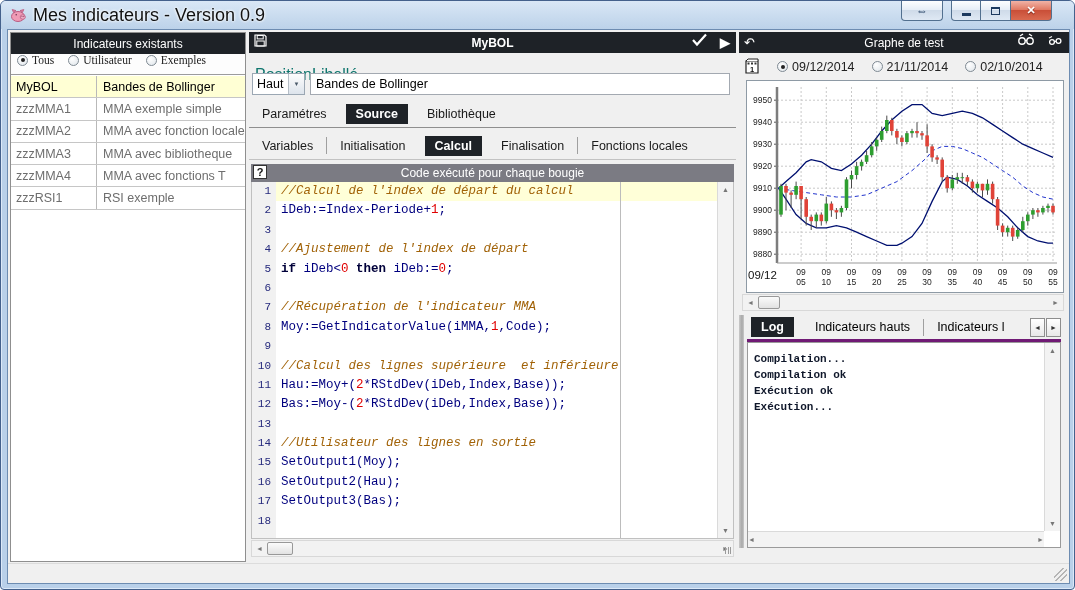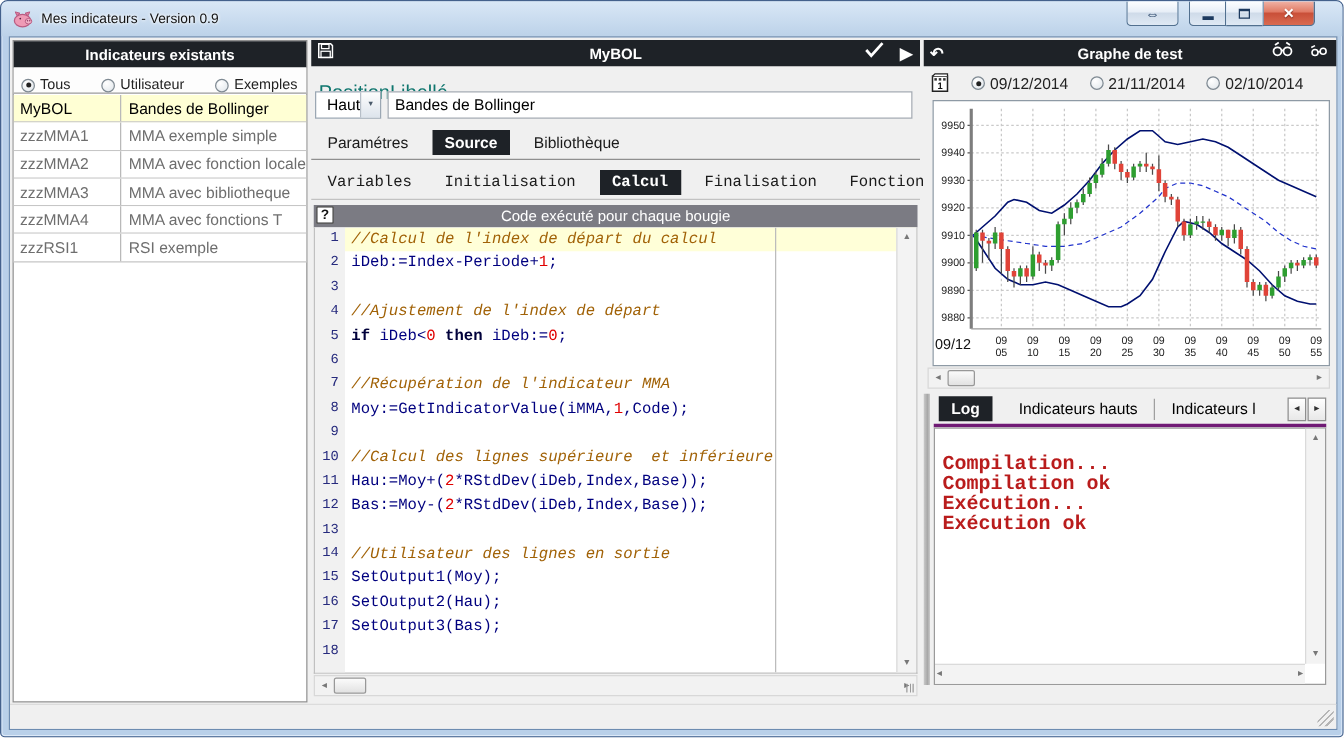--- a/index.html
+++ b/index.html
@@ -1,59 +1,59 @@
 <!DOCTYPE html>
 <html><head>
 <meta charset="utf-8">
 <style>
   html,body{margin:0;padding:0;background:#fff;font-family:"Liberation Sans",sans-serif;}
   *{box-sizing:border-box;}
   .window{position:relative;width:1075px;height:590px;background:#b9d0e9;border:1px solid #44618c;border-radius:6px 6px 4px 4px;overflow:hidden;box-shadow:inset 0 0 0 1px #dce9f8;}
   .titlebar{position:absolute;left:0;top:0;width:100%;height:28px;background:linear-gradient(#d9e7f6,#bcd2e9);display:flex;align-items:center;}
   .app-icon{margin:0 6px 0 9px;display:inline-flex;}
-  .title-text{font-size:11px;color:#111;text-shadow:0 0 3px #fff,0 0 3px #fff;}
+  .title-text{font-size:18px;color:#111;text-shadow:0 0 3px #fff,0 0 3px #fff;}
   .win-btns{position:absolute;right:22px;top:0;display:flex;align-items:flex-start;gap:8px;}
   .btn-group{display:flex;}
   .win-btn{height:20px;display:flex;align-items:center;justify-content:center;border:1px solid #52708f;border-top:none;background:linear-gradient(#fdfeff,#e7eef7 45%,#cfdbe9 50%,#dfe9f4);color:#1d3a5f;cursor:default;}
   .win-btn.swap{width:42px;border-radius:0 0 4px 4px;font-size:12px;font-weight:bold;}
   .win-btn.minb{width:30px;border-radius:0 0 0 4px;}
   .win-btn.maxb{width:29px;border-left:none;border-right:none;}
   .win-btn.closeb{width:42px;border-radius:0 0 4px 0;background:linear-gradient(#f0b3a6,#e07a64 45%,#c94f38 50%,#d96a50);color:#fff;font-weight:bold;font-size:11px;text-shadow:0 1px 1px #7a2416;}
   .min-glyph{width:9px;height:3px;background:#1d3a5f;margin-top:7px;}
   .max-glyph{width:9px;height:8px;border:1px solid #1d3a5f;border-top:2.5px solid #1d3a5f;background:transparent;}
   .content{position:absolute;left:6px;top:28px;width:1063px;height:555px;background:#f0f0f0;border:1px solid #6d8cb1;}
 
-  .dark-header{position:absolute;left:0;top:0;width:100%;height:21px;background:#1e2227;color:#fff;font-size:12px;display:flex;align-items:center;justify-content:center;font-weight:bold;}
+  .dark-header{position:absolute;left:0;top:0;width:100%;height:21px;background:#1e2227;color:#fff;font-size:12px;display:flex;align-items:center;justify-content:center;}
   .hdr-left{position:absolute;left:5px;top:2px;display:flex;gap:8px;align-items:center;}
   .hdr-right{position:absolute;right:6px;top:1px;display:flex;gap:12px;align-items:center;}
   .hdr-ico{color:#fff;font-size:13px;line-height:18px;cursor:default;}
 
   
   .panel-left{position:absolute;left:2px;top:2px;width:236px;height:530px;background:#fff;border:1px solid #8f8f8f;}
-  .filter-row{position:absolute;left:0;top:21px;width:100%;height:21px;background:#fdfdfd;border-bottom:1px solid #9c9c9c;display:flex;align-items:flex-end;font-size:11.5px;color:#222;gap:25px;padding-left:6px;}
+  .filter-row{position:absolute;left:0;top:21px;width:100%;height:21px;background:#fdfdfd;border-bottom:1px solid #9c9c9c;display:flex;align-items:flex-start;font-size:11.5px;color:#222;gap:14px;padding-left:6px;font-family:Liberation Serif, serif;}
   .radio{display:inline-block;width:11px;height:11px;border-radius:50%;border:1px solid #7f8a93;background:radial-gradient(circle at 35% 30%,#fff,#dfe5ea);position:relative;margin-right:4px;vertical-align:-2px;}
   .radio.sel::after{content:'';position:absolute;left:2.5px;top:2.5px;width:4px;height:4px;border-radius:50%;background:#222;}
   .radio-item{display:flex;align-items:center;cursor:default;}
   .ind-table{position:absolute;left:0;top:43px;width:100%;}
   .t-row{display:flex;height:22.3px;border-bottom:1px solid #c6c6c6;font-size:12.5px;align-items:center;color:#6e6e6e;background:#fff;cursor:default;}
   .t-row.sel{background:#ffffd4;color:#000;}
   .t-row .c1{width:86px;padding-left:5px;align-self:stretch;display:flex;align-items:center;border-right:1px solid #b9b9b9;}
   .t-row .c2{flex:1;padding-left:6px;}
 
   
   .panel-mid{position:absolute;left:241px;top:2px;width:487px;height:530px;background:#f0f0f0;}
   .panel-mid .dark-header{font-weight:bold;}
   .form-label{position:absolute;top:34px;font-size:16px;color:#0f766e;}
-  .dropdown{position:absolute;left:3px;top:41px;width:53px;height:22px;background:#fff;border:1px solid #9ba7b3;display:flex;align-items:center;font-size:12.5px;text-align:right;}
+  .dropdown{position:absolute;left:3px;top:41px;width:53px;height:22px;background:#fff;border:1px solid #9ba7b3;display:flex;align-items:center;font-size:12.5px;}
   .dropdown .val{flex:1;padding-left:4px;}
   .dropdown .dbtn{width:16px;height:100%;border-left:1px solid #b6bec7;background:linear-gradient(#fdfdfd,#dde4ec);display:flex;align-items:center;justify-content:center;font-size:6px;color:#4a5a6a;}
   .libelle-input{position:absolute;left:61px;top:41px;width:420px;height:22px;border:1px solid #a3a9b1;font-size:12.5px;padding:0 5px;font-family:"Liberation Sans",sans-serif;background:#fff;color:#000;}
   .tabrow{position:absolute;left:0;width:100%;display:flex;align-items:center;font-size:12.5px;color:#1a1a1a;}
   .tabrow.r1{top:68px;height:28px;border-bottom:1px solid #8f8f8f;}
-  .tabrow.r2{top:100px;height:28px;border-bottom:1px solid #c2c2c2;font-family:Liberation Mono, monospace;}
+  .tabrow.r2{top:100px;height:28px;border-bottom:1px solid #c2c2c2;}
   .tab{padding:4px 13px;cursor:default;white-space:nowrap;}
   .tab.active{background:#1e2227;color:#fff;font-weight:bold;padding:3px 10px;margin:0 6px;}
   .tabsep{width:1px;height:17px;background:#9f9f9f;}
   .code-header{position:absolute;left:2px;top:132px;width:483px;height:18px;background:#7b7b83;color:#fff;font-size:12px;display:flex;align-items:center;justify-content:center;}
   .help-badge{position:absolute;left:2px;top:1px;width:14px;height:14px;background:#fff;border:1px solid #333;color:#111;font-size:11px;font-weight:bold;display:flex;align-items:center;justify-content:center;}
   .editor{position:absolute;left:2px;top:150px;width:483px;height:357px;background:#fff;border:1px solid #c0c0c0;border-top:none;overflow:hidden;}
   .gutterbg{position:absolute;left:0;top:0;width:24px;height:100%;background:#f1f1f1;}
   .vline{position:absolute;left:368px;top:0;width:1px;height:100%;background:#bcbcbc;}
   .crow{position:relative;display:flex;height:19.4px;line-height:19.4px;font-family:"Liberation Mono","DejaVu Sans Mono",monospace;font-size:12.5px;}
   .lnum{width:24px;text-align:right;padding-right:5px;color:#262a7d;font-size:11px;z-index:1;}
@@ -76,21 +76,21 @@
   .panel-right{position:absolute;left:731px;top:2px;width:330px;height:530px;background:#f0f0f0;}
   .date-row{position:absolute;left:0;top:22px;width:100%;height:25px;display:flex;align-items:center;font-size:12.5px;color:#222;gap:17px;padding-left:5px;}
   .chartbox{position:absolute;left:7px;top:48px;width:318px;height:213px;background:#fff;border:1px solid #8e9aa5;}
   .chart-hscroll{left:3px;top:262px;width:322px;}
   .log-splitter{position:absolute;left:0;top:283px;width:5px;height:233px;background:linear-gradient(90deg,#c9c9c9,#a8a8a8 60%,#c9c9c9);}
   .log-tabs{position:absolute;left:8px;top:283px;width:314px;height:27px;display:flex;align-items:center;font-size:12.5px;border-bottom:3px solid #701a75;overflow:hidden;}
   .log-tabs .tab.active{margin:0 8px 0 4px;}
   .tab-arrows{position:absolute;right:8px;top:286px;display:flex;gap:1px;z-index:4;}
   .tab-arrow-btn{width:15px;height:19px;border:1px solid #8e8e8e;background:linear-gradient(#fff,#e8e8e8);display:flex;align-items:center;justify-content:center;font-size:7px;color:#333;}
   .logbox{position:absolute;left:8px;top:310px;width:314px;height:206px;background:#fff;border:1px solid #9a9a9a;}
-  .log-lines{position:absolute;left:0;top:0;right:16px;bottom:16px;padding:20px 6px;font-family:"Liberation Mono","DejaVu Sans Mono",monospace;font-size:16px;font-weight:bold;color:#b91c1c;line-height:16px;overflow:hidden;}
+  .log-lines{position:absolute;left:0;top:0;right:16px;bottom:16px;padding:8px 6px;font-family:"Liberation Mono","DejaVu Sans Mono",monospace;font-size:11px;font-weight:bold;color:#0f172a;line-height:16px;overflow:hidden;}
   .log-vscroll{position:absolute;right:0;top:0;width:16px;bottom:16px;background:#f3f3f3;border-left:1px solid #dadada;display:flex;flex-direction:column;justify-content:space-between;align-items:center;}
   .log-hscroll{position:absolute;left:0;bottom:0;right:16px;height:16px;background:#f3f3f3;border-top:1px solid #dadada;display:flex;align-items:center;justify-content:space-between;border:none;border-top:1px solid #dadada;}
 
   .statusbar{position:absolute;left:0;bottom:0;width:100%;height:20px;background:#f0f0f0;border-top:1px solid #dcdcdc;}
   .grip{position:absolute;right:2px;bottom:2px;width:13px;height:13px;background:
     linear-gradient(135deg,transparent 0 6px,#b5b5b5 6px 7.5px,transparent 7.5px 9.5px,#b5b5b5 9.5px 11px,transparent 11px 13px,#b5b5b5 13px 14.5px,transparent 14.5px);}
   .ylab{font-size:8.5px;fill:#222;text-anchor:end;font-family:"Liberation Sans",sans-serif;}
   .xlab{font-size:8.5px;fill:#222;font-family:"Liberation Sans",sans-serif;}
   .datelab{font-size:11.5px;fill:#111;font-family:"Liberation Sans",sans-serif;}
   .grid{stroke:#c9c9c9;stroke-dasharray:2,2;stroke-width:1;}
@@ -561,22 +561,22 @@
           <span class="tab">Indicateurs l</span>
         </div>
       <div class="tab-arrows">
         <span class="tab-arrow-btn">◄</span>
         <span class="tab-arrow-btn">►</span>
       </div>
       <div class="logbox">
         <div class="log-lines" id="log-lines">
             <div>Compilation...</div>
             <div>Compilation ok</div>
+            <div>Exécution ok</div>
             <div>Exécution...</div>
-            <div>Exécution ok</div>
           </div>
         <div class="log-vscroll">
           <span class="sarrow">▲</span>
           <span class="sarrow">▼</span>
         </div>
         <div class="log-hscroll">
           <span class="sarrow">◄</span>
           <span class="sarrow">►</span>
         </div>
       </div>

